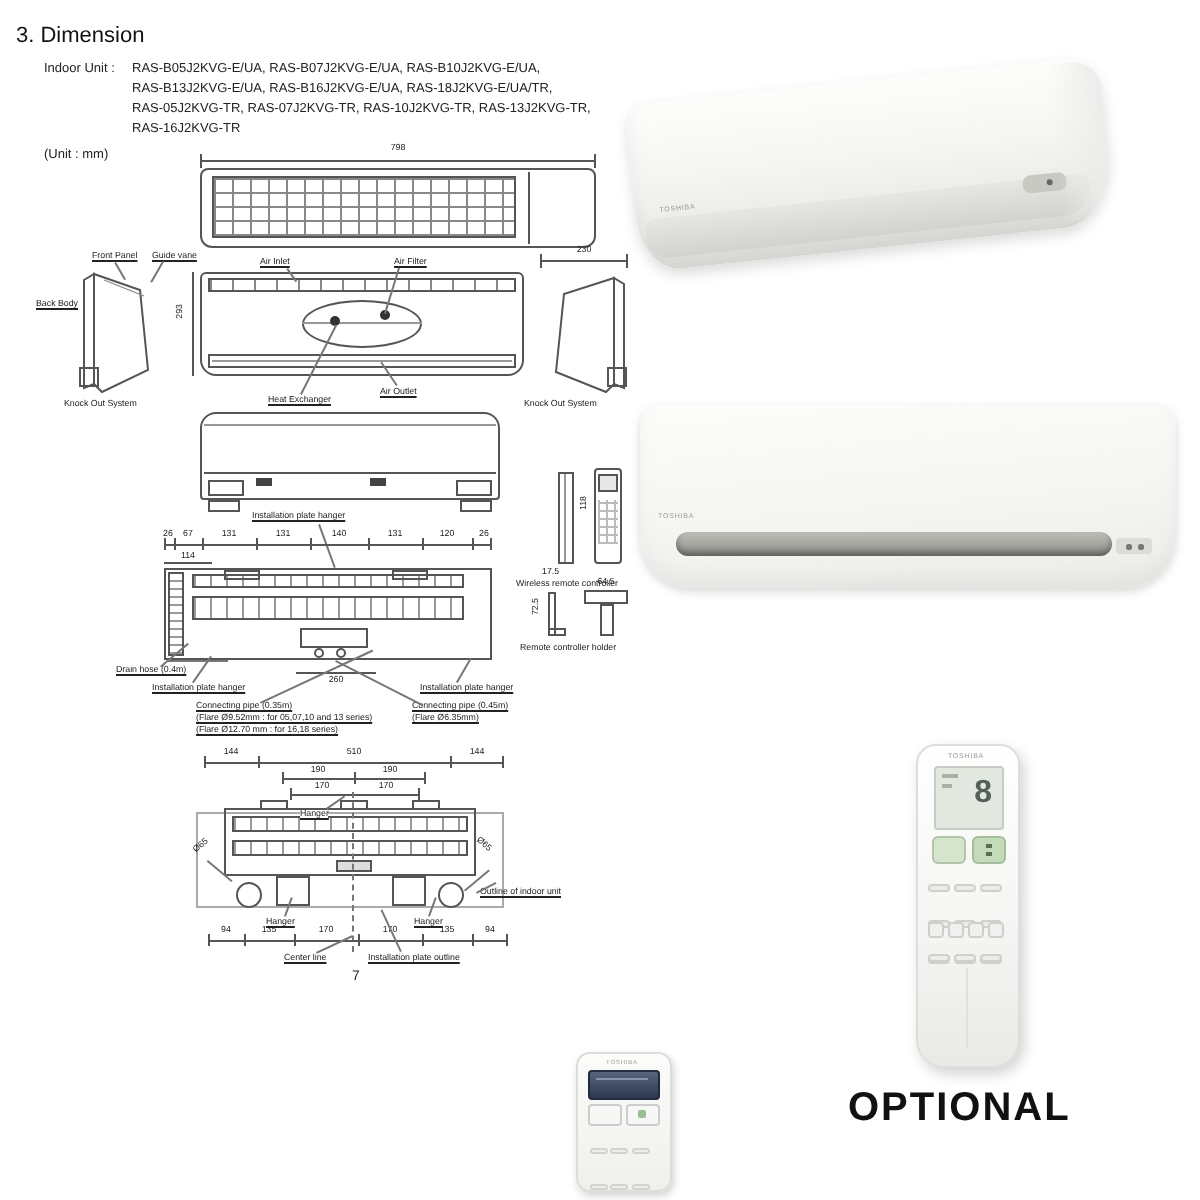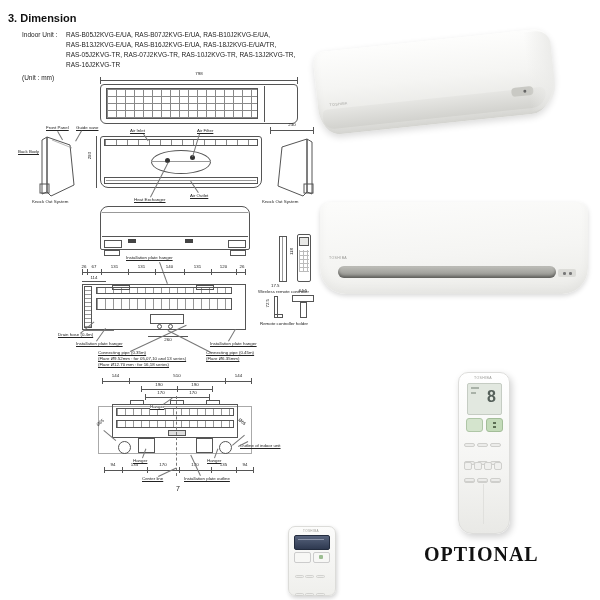--- a/index.html
+++ b/index.html
@@ -1,19 +1,19 @@
 <!DOCTYPE html>
 <html><head>
 <meta charset="utf-8">
 <style>
   html,body{margin:0;padding:0;background:#fff;}
   .page{position:relative;width:600px;height:600px;background:#ffffff;overflow:hidden;
         font-family:"Liberation Sans","DejaVu Sans",sans-serif;color:#1a1a1a;}
   .abs{position:absolute;}
-  .title{position:absolute;font-size:11px;font-weight:bold;color:#111;}
+  .title{position:absolute;font-size:11px;font-weight:normal;color:#111;}
   .small{position:absolute;font-size:6.5px;color:#222;line-height:8px;white-space:nowrap;}
   .lbl{position:absolute;font-size:4.4px;color:#222;text-decoration:underline;white-space:nowrap;line-height:1.1;}
   .dim{position:absolute;font-size:4.4px;color:#222;white-space:nowrap;line-height:1;}
   .dimc{text-align:center;}
   .vtext{writing-mode:vertical-rl;transform:rotate(180deg);}
   .hline{position:absolute;background:#555;height:1px;}
   .vline{position:absolute;background:#555;width:1px;}
   .box{position:absolute;border:1px solid #555;box-sizing:border-box;background:transparent;}
   .leader{position:absolute;height:1px;background:#777;transform-origin:0 0;}
   .gridfill{background:
@@ -317,21 +317,21 @@
     </div>
     <div class="abs" style="left:5px;top:85px;width:42px;">
       <span class="sq"></span><span class="sq"></span><span class="sq"></span><span class="sq"></span>
     </div>
     <div class="abs" style="left:5px;top:97px;width:42px;">
       <span class="pill"></span><span class="pill"></span><span class="pill"></span>
     </div>
     <div class="vline" style="left:25px;top:112px;height:40px;background:#e0e0dd;"></div>
   </div>
 
-  <div class="optional" style="left:424px;top:543px;font-family:Liberation Serif, serif;">OPTIONAL</div>
+  <div class="optional" style="left:424px;top:543px;">OPTIONAL</div>
 
   <div class="abs" style="left:288px;top:526px;width:48px;height:70px;">
     <div class="abs" style="left:0;top:0;width:46px;height:68px;
          background:linear-gradient(180deg,#fcfcfb,#efefec);
          border:1px solid #dcdcd9;border-radius:7px;
          box-shadow:1px 2px 4px rgba(0,0,0,0.18);"></div>
     <div class="brandtxt" style="left:0;top:3px;width:46px;text-align:center;font-size:3px;">TOSHIBA</div>
     <div class="abs" style="left:6px;top:9px;width:34px;height:13px;
          background:linear-gradient(180deg,#57637c,#2e3950);border:1px solid #232c3e;border-radius:2px;">
       <div class="hline" style="left:3px;top:3px;width:26px;background:#8a93a8;"></div>

